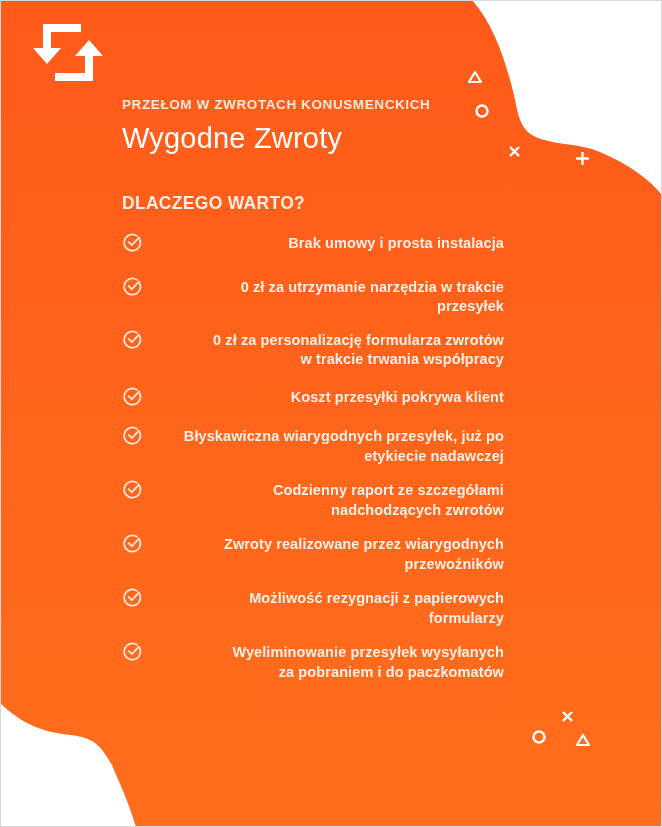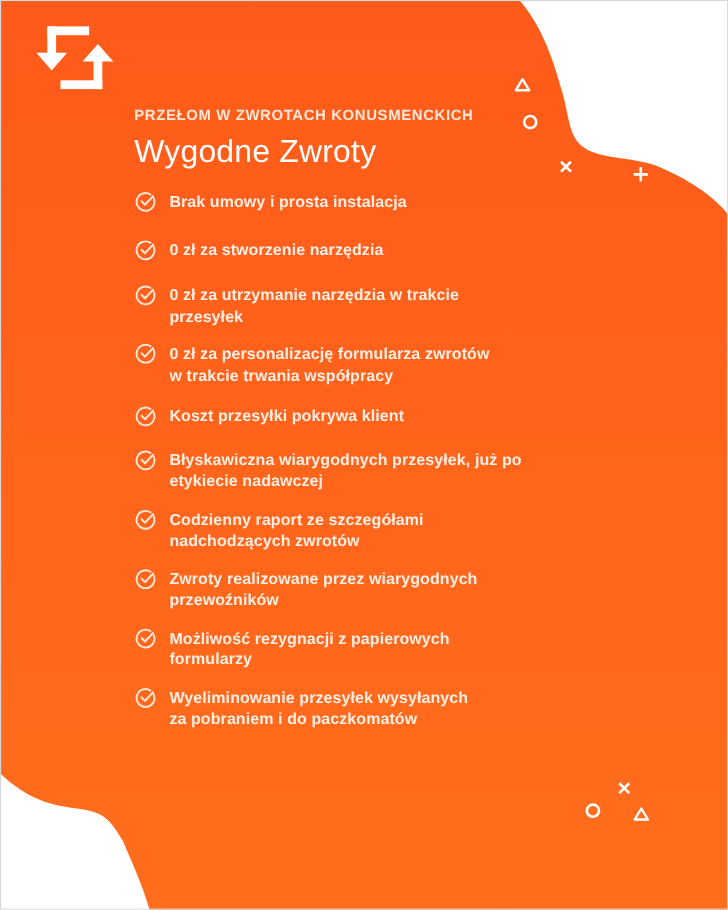--- a/index.html
+++ b/index.html
@@ -12,21 +12,21 @@
     svg.bg { position: absolute; left: 0; top: 0; width: 662px; height: 827px; }
     .logo { position: absolute; left: 30px; top: 22px; width: 76px; height: 62px; }
     .deco { position: absolute; }
     .content { position: absolute; left: 122px; top: 97px; width: 400px; color: #fff; }
     .eyebrow { font-size: 13.5px; font-weight: bold; letter-spacing: 0.6px; color: #fde9dc; margin: 0; }
     .title { font-size: 29px; font-weight: normal; margin: 10px 0 0 0; color: #fff; letter-spacing: 0.2px; }
     .subtitle { font-size: 17.5px; font-weight: bold; margin: 38px 0 0 0; color: #fdeee4; letter-spacing: 0.3px; }
     ul.list { list-style: none; margin: 20px 0 0 0; padding: 0; }
     ul.list li { display: flex; align-items: flex-start; position: relative; }
     .chk { width: 21px; height: 21px; flex: 0 0 21px; margin-top: -2px; }
-    .item-text { margin-left: 11px; font-size: 14.5px; font-weight: bold; line-height: 19.5px; color: #fbefe6; letter-spacing: 0.1px; width: 350px; }
+    .item-text { margin-left: 11px; font-size: 14.5px; font-weight: bold; line-height: 19.5px; color: #fbefe6; letter-spacing: 0.1px; width: 350px; text-align: right; }
   </style>
 </head>
 <body>
 
 <svg class="bg" viewBox="0 0 662 827" xmlns="http://www.w3.org/2000/svg">
   <defs>
     <linearGradient id="og" x1="0" y1="0" x2="0" y2="1">
       <stop offset="0" stop-color="#FF5A1A"></stop>
       <stop offset="1" stop-color="#FF6E1C"></stop>
     </linearGradient>
@@ -76,38 +76,30 @@
 <svg class="deco" style="left:531px;top:729px;width:16px;height:16px" viewBox="0 0 16 16">
     <circle cx="8" cy="8" r="5.5" fill="none" stroke="#fff" stroke-width="2.4"></circle>
   </svg>
 <svg class="deco" style="left:575px;top:733px;width:16px;height:14px" viewBox="0 0 16 14">
     <polygon points="8,2 14,12 2,12" fill="none" stroke="#fff" stroke-width="2.2" stroke-linejoin="round"></polygon>
   </svg>
 
 <div class="content">
   <p class="eyebrow">PRZEŁOM W ZWROTACH KONUSMENCKICH</p>
   <h1 class="title">Wygodne Zwroty</h1>
+  <h2 class="subtitle">DLACZEGO WARTO?</h2>
 
   <ul class="list">
     <li style="margin-bottom:24px">
       <svg class="chk" viewBox="0 0 22 22">
           <path d="M18.5,7.5 A8.5,8.5 0 1 1 15.5,4" fill="none" stroke="#fbe8da" stroke-width="1.8" stroke-linecap="round"></path>
           <path d="M7,10.5 L10.3,13.8 L18,5.6" fill="none" stroke="#fbe8da" stroke-width="1.9" stroke-linecap="round" stroke-linejoin="round"></path>
         </svg>
       <div class="item-text">
           <div>Brak umowy i prosta instalacja</div>
-        </div>
-    </li>
-    <li style="margin-bottom:22px">
-      <svg class="chk" viewBox="0 0 22 22">
-          <path d="M18.5,7.5 A8.5,8.5 0 1 1 15.5,4" fill="none" stroke="#fbe8da" stroke-width="1.8" stroke-linecap="round"></path>
-          <path d="M7,10.5 L10.3,13.8 L18,5.6" fill="none" stroke="#fbe8da" stroke-width="1.9" stroke-linecap="round" stroke-linejoin="round"></path>
-        </svg>
-      <div class="item-text">
-          <div>0 zł za stworzenie narzędzia</div>
         </div>
     </li>
     <li style="margin-bottom:14px">
       <svg class="chk" viewBox="0 0 22 22">
           <path d="M18.5,7.5 A8.5,8.5 0 1 1 15.5,4" fill="none" stroke="#fbe8da" stroke-width="1.8" stroke-linecap="round"></path>
           <path d="M7,10.5 L10.3,13.8 L18,5.6" fill="none" stroke="#fbe8da" stroke-width="1.9" stroke-linecap="round" stroke-linejoin="round"></path>
         </svg>
       <div class="item-text">
           <div>0 zł za utrzymanie narzędzia w trakcie</div>
           <div>przesyłek</div>

